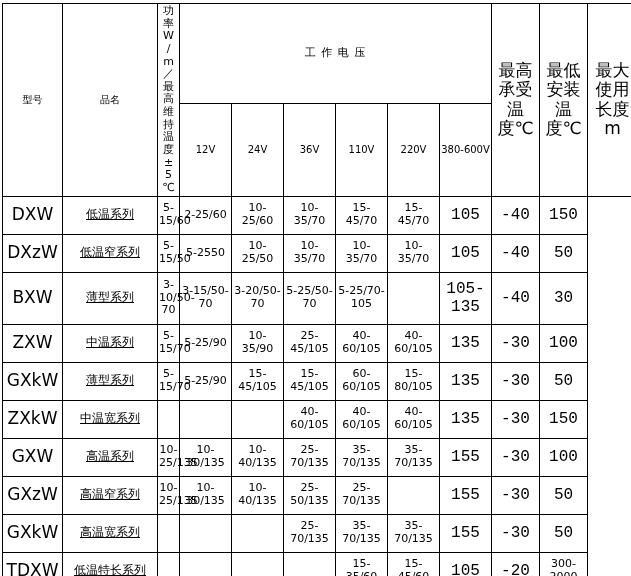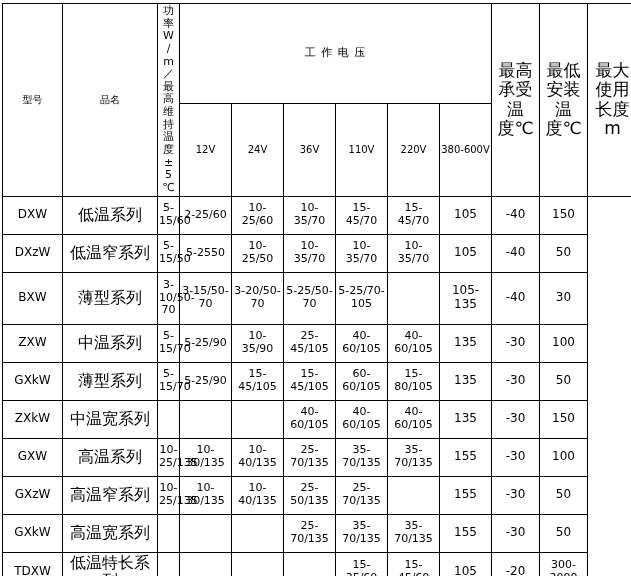--- a/index.html
+++ b/index.html
@@ -48,31 +48,33 @@
     letter-spacing: 1px;
   }
   .hdr-sub {
     font-size: 10px;
   }
   .hdr-tall {
     font-size: 17px;
     line-height: 1.25;
   }
   .cell-model {
+    font-size: 17px;
+  }
+  .cell-name {
     font-size: 12px;
-  }
-  .cell-name {
+    text-decoration: underline;
+  }
+  .cell-val {
+    font-size: 11px;
+    line-height: 1.2;
+  }
+  .cell-num {
     font-size: 16px;
-  }
-  .cell-val {
-    font-size: 11px;
-    line-height: 1.2;
-  }
-  .cell-num {
-    font-size: 12px;
+    font-family: Liberation Mono, monospace;
   }
   
   .power-cell {
     font-size: 11px;
     line-height: 1.12;
     padding: 2px 0;
     letter-spacing: 0;
   }
   .power-cell .vstack {
     display: block;

